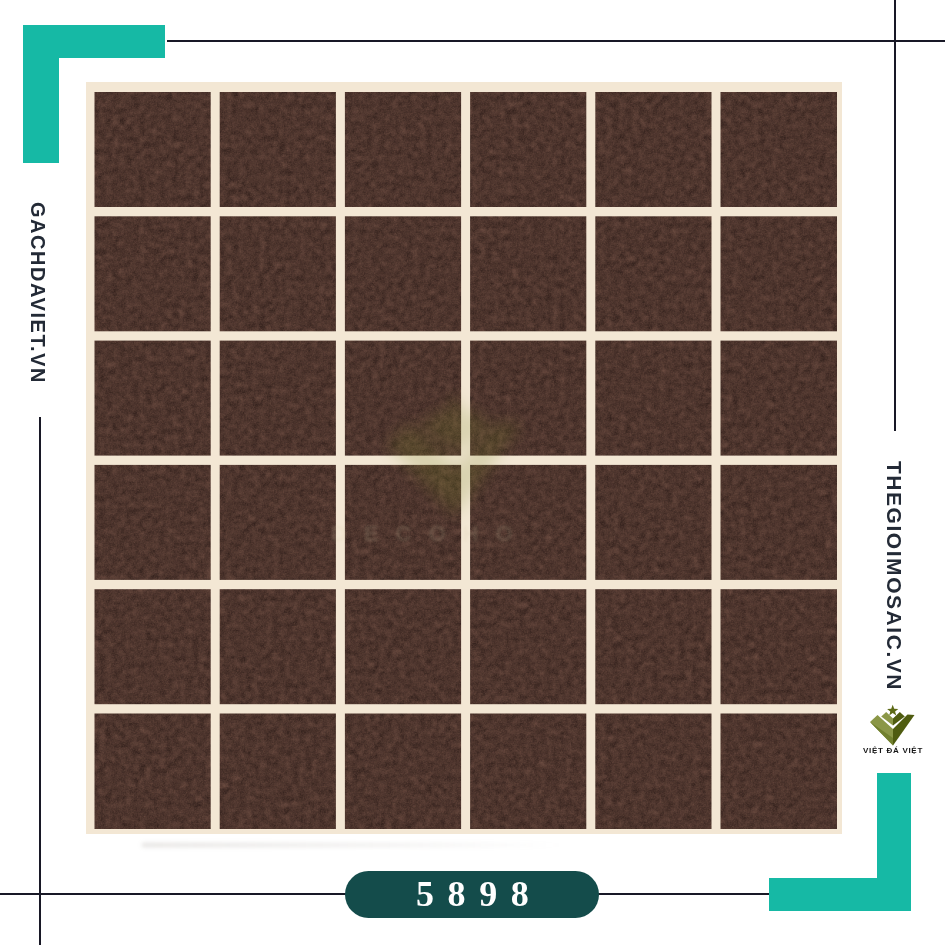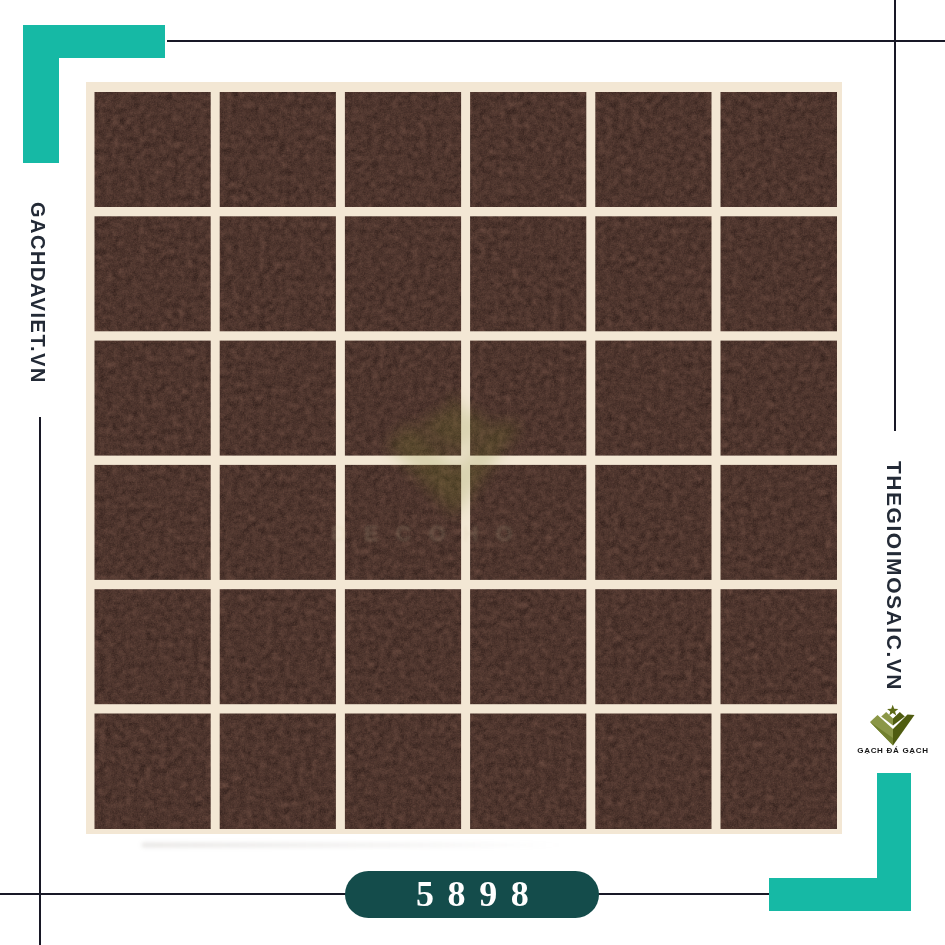--- a/index.html
+++ b/index.html
@@ -95,17 +95,17 @@
   <g>
     <path d="M34.7,2.8 L36.2,6.7 L40.3,6.9 L37.1,9.4 L38.2,13.4 L34.7,11.1 L31.2,13.4 L32.3,9.4 L29.1,6.9 L33.2,6.7 Z" fill="#5d6a16"></path>
     <polygon points="23.2,14.6 28.2,10 35,16.6 35,23.6" fill="#8b9747"></polygon>
     <polygon points="46.8,14.6 41.8,10 35,16.6 35,23.6" fill="#4f5c10"></polygon>
     <polygon points="12,20 19.5,13 35,27 35,43.5" fill="#8b9747"></polygon>
     <polygon points="12,20 35,43.5 35,36 17.5,23.8" fill="#71802e"></polygon>
     <polygon points="35,27 49.5,12.5 56.5,13 35,43.5" fill="#4f5c10"></polygon>
   </g>
 </svg>
 
-<div class="abs" style="left:856px;top:746px;width:74px;text-align:center;font-size:8px;font-weight:bold;color:#141414;letter-spacing:0.7px;white-space:nowrap">GẠCH ĐÁ GẠCH</div>
+<div class="abs" style="left:856px;top:746px;width:74px;text-align:center;font-size:8px;font-weight:bold;color:#141414;letter-spacing:0.7px;white-space:nowrap">VIỆT ĐÁ VIỆT</div>
 
 <div class="abs" style="left:345px;top:871px;width:254px;height:47px;border-radius:24px;background:#144c4b"></div>
 
 <div class="abs" style="left:345px;top:871px;width:254px;height:29px;line-height:47px;text-align:center;font-family:'Liberation Serif',serif;font-weight:bold;font-size:36px;color:#ffffff;letter-spacing:3.2px;padding-left:4px;box-sizing:border-box">5 8 9 8</div>
 
 </body></html>

